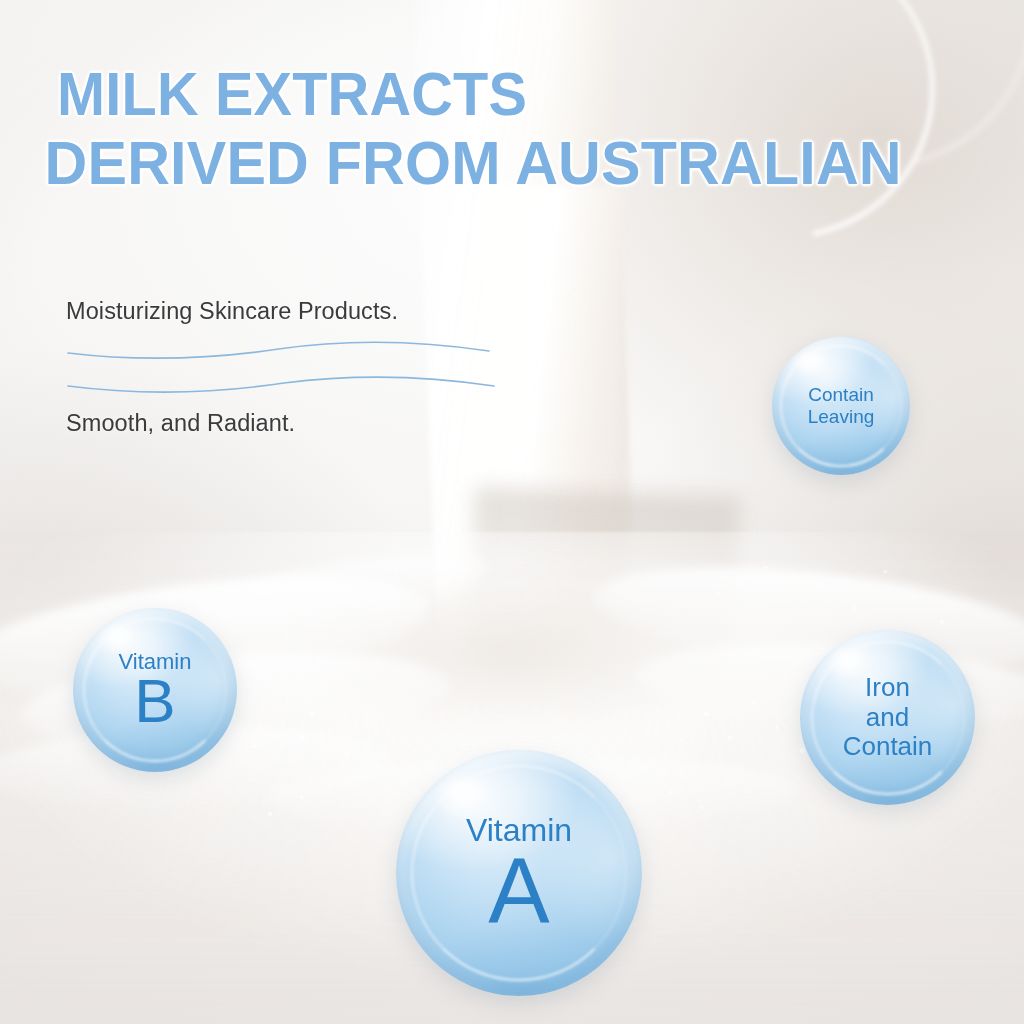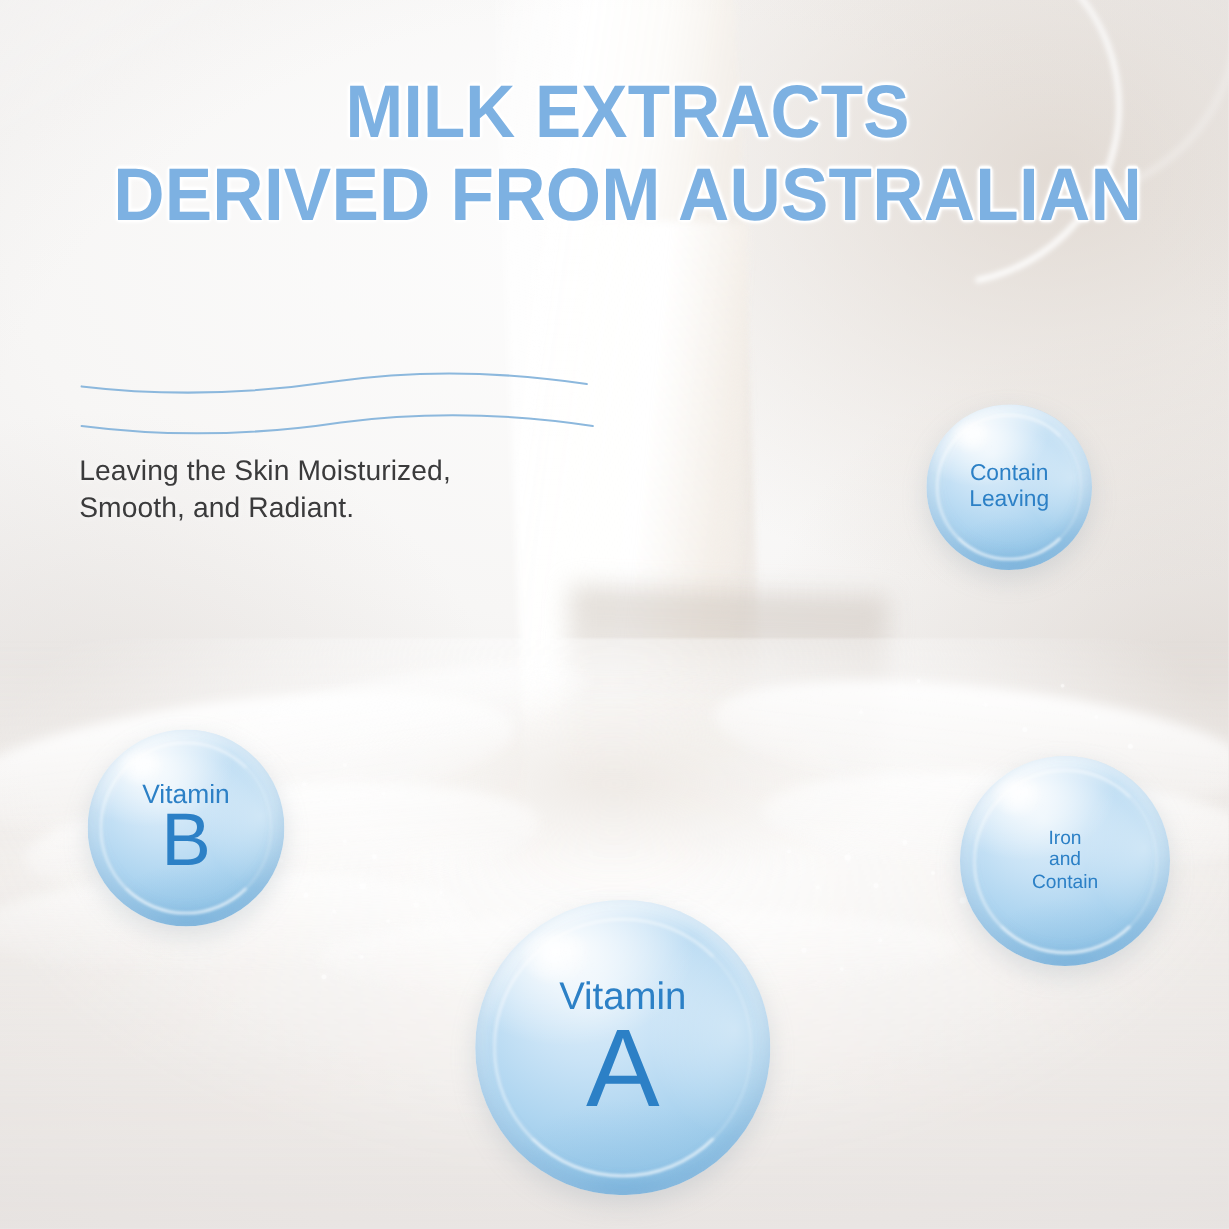--- a/index.html
+++ b/index.html
@@ -124,21 +124,20 @@
     box-shadow:0 0 3px rgba(255,255,255,.9);
   }
   .softvig {
     position:absolute; inset:0;
     background:radial-gradient(95% 80% at 50% 45%, rgba(255,255,255,0) 55%, rgba(223,219,217,.45) 100%);
   }
 
   
   .headline {
     position:absolute; left:0; right:0; top:64px;
-    text-align:center;
     line-height:.98;
     font-weight:700;
     letter-spacing:.012em;
     white-space:nowrap;
     margin-left:22px;
   }
   .headline .hl {
     display:block;
     font-size:62px;
     color:#7db1e2;
@@ -212,21 +211,21 @@
 
   #b-vitb { left:73px;  top:608px; width:164px; height:164px; }
   #b-vitb .t.small { font-size:22px; margin-bottom:-2px; }
   #b-vitb .t.big   { font-size:62px; line-height:.95; }
 
   #b-vita { left:396px; top:750px; width:246px; height:246px; }
   #b-vita .t.small { font-size:32px; margin-bottom:0px; }
   #b-vita .t.big   { font-size:92px; line-height:.92; }
 
   #b-iron { left:800px; top:630px; width:175px; height:175px; }
-  #b-iron .t { font-size:16px; }
+  #b-iron .t { font-size:26px; }
 </style>
 </head>
 <body>
 
 <div id="stage">
 
   <div class="bg">
     <div class="bg-base"></div>
     <div class="bg-warm"></div>
     <div class="streak-c"></div>
@@ -289,31 +288,31 @@
     <div class="softvig"></div>
   </div>
 
   <div class="headline">
     <span class="hl">MILK EXTRACTS</span>
     <span class="hl hl2">DERIVED FROM AUSTRALIAN</span>
   </div>
 
   <div class="copy">
 
+    <div class="copy-line">Moisturizing Skincare Products.</div>
 
     <svg class="divider" viewBox="0 0 430 20" preserveAspectRatio="none">
       <path d="M2,12 C70,20 140,19 215,8 C285,-2 360,0 428,10" fill="none" stroke="#8cb8dd" stroke-width="1.7" stroke-linecap="round"></path>
     </svg>
 
 
     <svg class="divider d2" viewBox="0 0 430 20" preserveAspectRatio="none">
       <path d="M2,11 C72,20 145,19 218,8 C288,-1 362,1 428,11" fill="none" stroke="#8cb8dd" stroke-width="1.7" stroke-linecap="round"></path>
     </svg>
 
-    <div class="copy-line">Leaving the Skin Moisturized,</div>
     <div class="copy-line">Smooth, and Radiant.</div>
   </div>
 
   <div class="bubble" id="b-proteins">
     <span class="t">Contain</span>
     <span class="t">Leaving</span>
   </div>
 
   <div class="bubble" id="b-vitb">
     <span class="t small">Vitamin</span>

